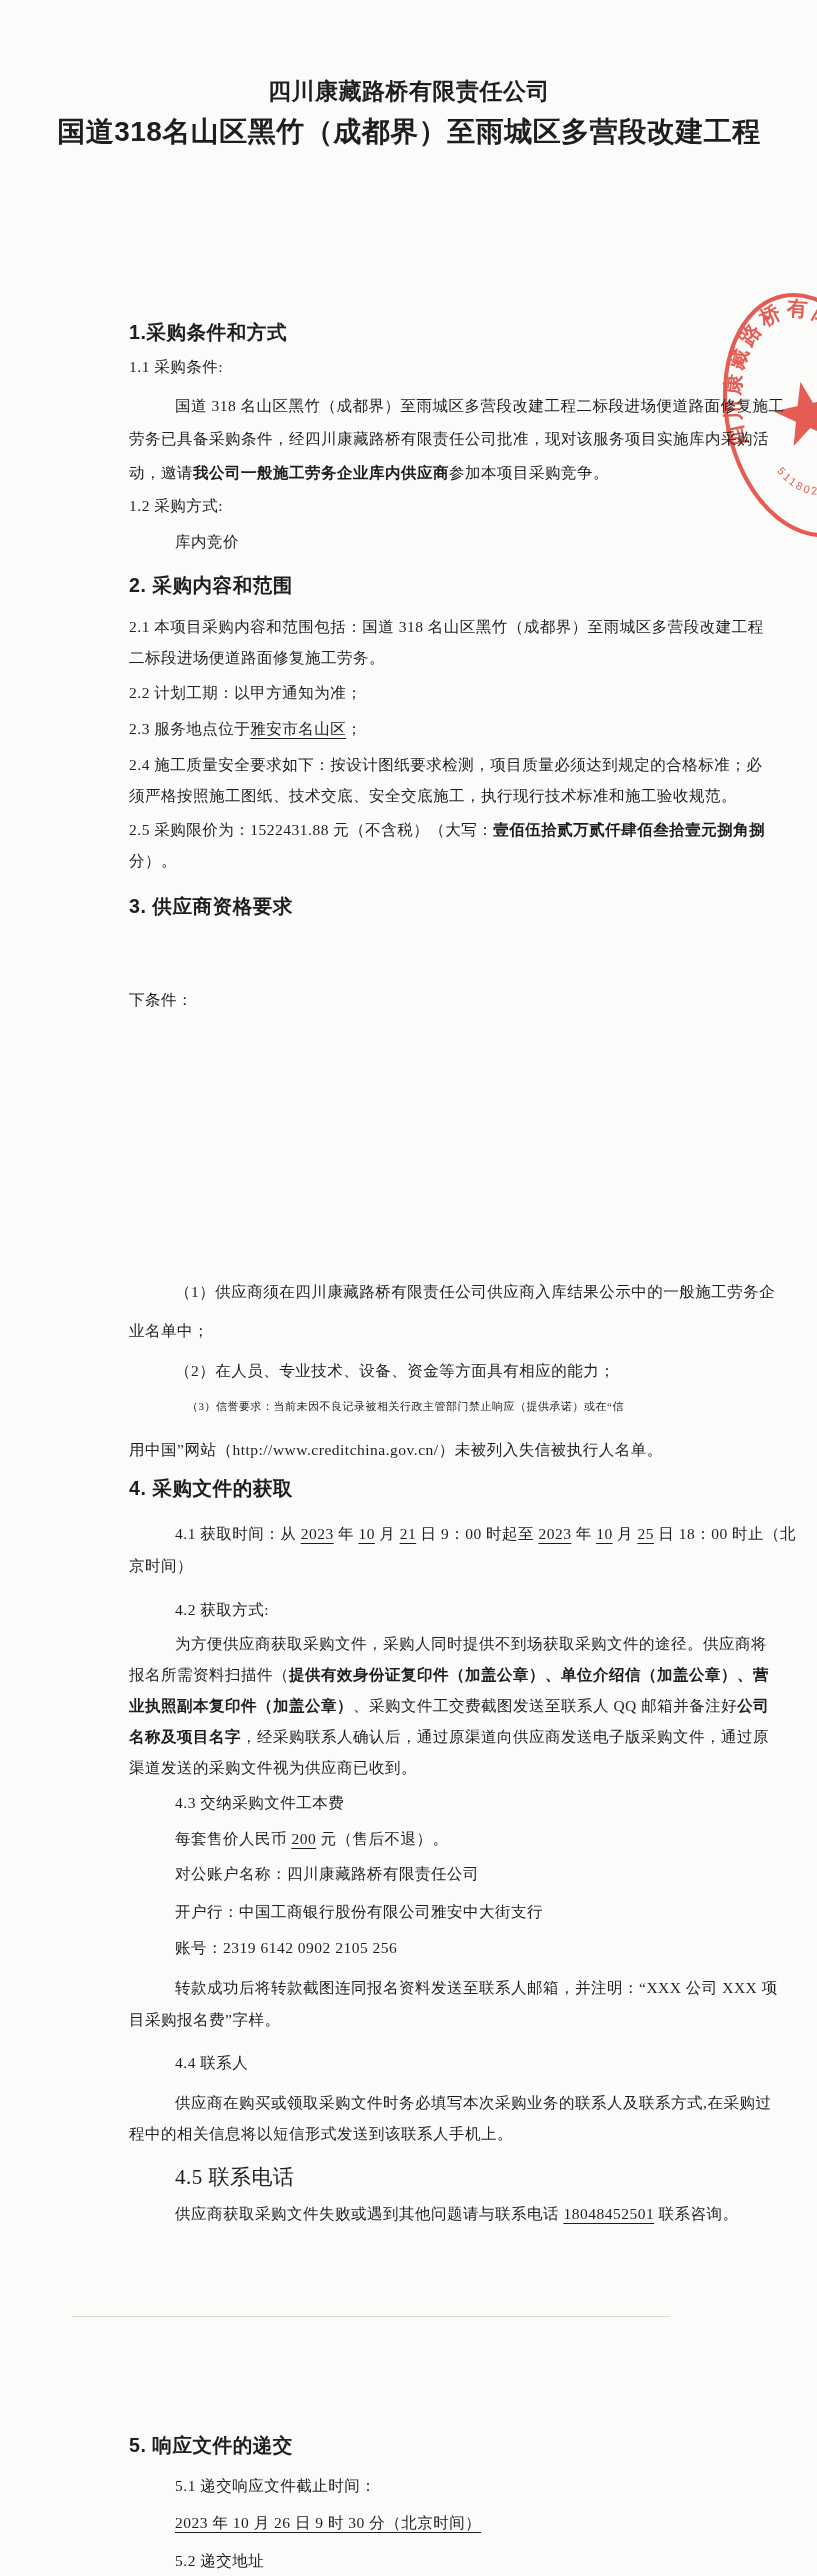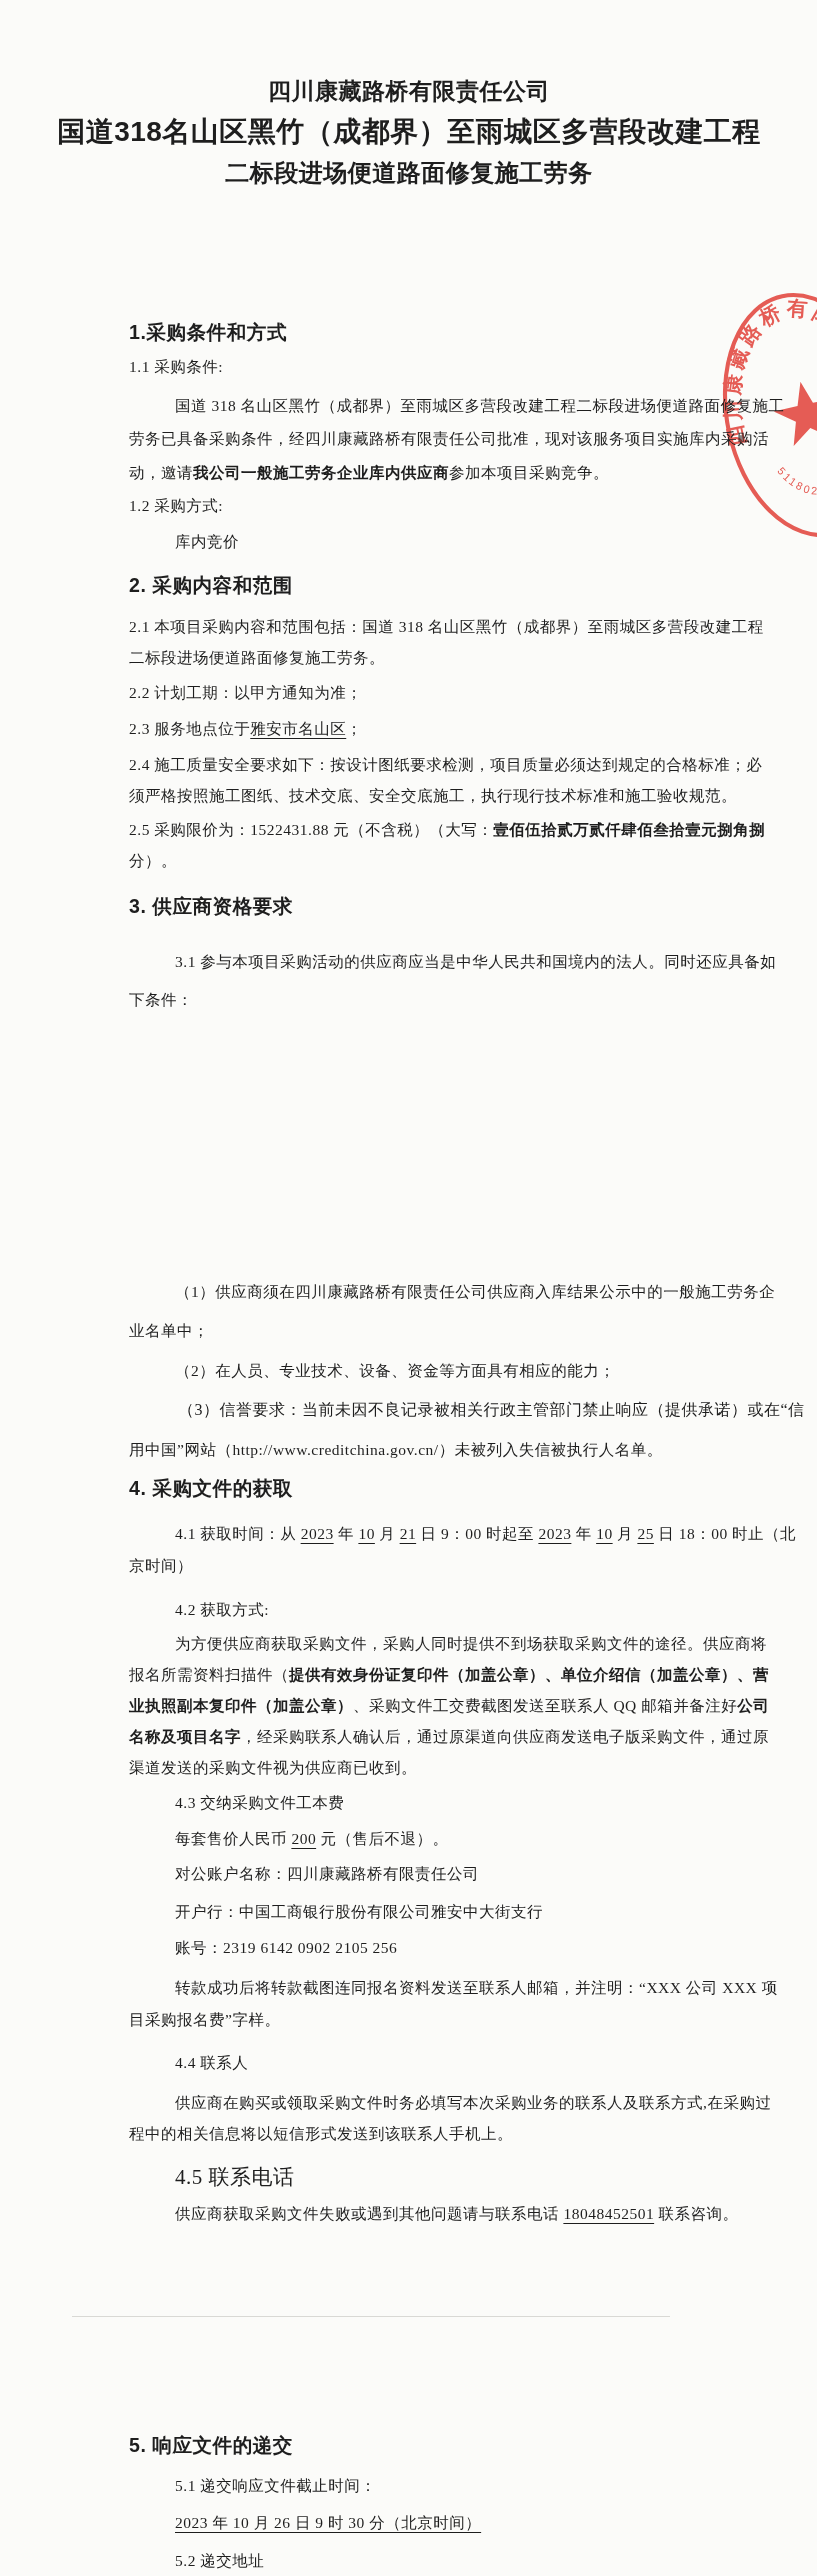--- a/index.html
+++ b/index.html
@@ -39,44 +39,42 @@
         </defs>
         <ellipse cx="170" cy="250" rx="156" ry="236" fill="none" stroke="#e2473f" stroke-width="8"></ellipse>
         <polygon fill="#e2473f" points="170,184 185.3,229 232.8,229.6 194.7,258 208.8,303.4 170,276 131.2,303.4 145.3,258 107.2,229.6 154.7,229"></polygon>
         <text fill="#e2473f" font-size="40" font-weight="bold" letter-spacing="8" font-family="Liberation Sans, DejaVu Sans, sans-serif"><textPath href="#arcTopA" startOffset="50%" text-anchor="middle">四川康藏路桥有限责任公司</textPath></text>
         <text fill="#e2473f" font-size="21" letter-spacing="5" font-family="Liberation Sans, DejaVu Sans, sans-serif"><textPath href="#arcBotA" startOffset="50%" text-anchor="middle">5118025034105</textPath></text>
       </svg>
     </div>
 
 <div class="line sans center" style="top: 77px; font-size: 23px;"><span class="bold">四川康藏路桥有限责任公司</span></div>
     <div class="line sans center" style="top: 114px; font-size: 28px;"><span class="bold">国道318名山区黑竹（成都界）至雨城区多营段改建工程</span></div>
-    <div class="line sans center" style="top: 158px; font-size: 24px;"><span class="bold">二标段进场便道路面修复施工劳务</span></div>
     <div class="line sans" style="top: 320px; font-size: 19.6px; left: 129px;"><span class="bold">1.采购条件和方式</span></div>
     <div class="line" style="top: 357px; font-size: 15.5px; left: 129px;"><span>1.1 采购条件:</span></div>
     <div class="line" style="top: 396px; font-size: 15.5px; left: 175px;"><span>国道 318 名山区黑竹（成都界）至雨城区多营段改建工程二标段进场便道路面修复施工</span></div>
     <div class="line" style="top: 429px; font-size: 15.5px; left: 129px;"><span>劳务已具备采购条件，经四川康藏路桥有限责任公司批准，现对该服务项目实施库内采购活</span></div>
     <div class="line" style="top: 463px; font-size: 15.5px; left: 129px;"><span>动，邀请</span><span class="bold">我公司一般施工劳务企业库内供应商</span><span>参加本项目采购竞争。</span></div>
     <div class="line" style="top: 496px; font-size: 15.5px; left: 129px;"><span>1.2 采购方式:</span></div>
     <div class="line" style="top: 532px; font-size: 15.5px; left: 175px;"><span>库内竞价</span></div>
     <div class="line sans" style="top: 573px; font-size: 19.6px; left: 129px;"><span class="bold">2. 采购内容和范围</span></div>
     <div class="line" style="top: 617px; font-size: 15.5px; left: 129px;"><span>2.1 本项目采购内容和范围包括：国道 318 名山区黑竹（成都界）至雨城区多营段改建工程</span></div>
     <div class="line" style="top: 648px; font-size: 15.5px; left: 129px;"><span>二标段进场便道路面修复施工劳务。</span></div>
     <div class="line" style="top: 683px; font-size: 15.5px; left: 129px;"><span>2.2 计划工期：以甲方通知为准；</span></div>
     <div class="line" style="top: 719px; font-size: 15.5px; left: 129px;"><span>2.3 服务地点位于</span><span class="u">雅安市名山区</span><span>；</span></div>
     <div class="line" style="top: 755px; font-size: 15.5px; left: 129px; text-align: right;"><span>2.4 施工质量安全要求如下：按设计图纸要求检测，项目质量必须达到规定的合格标准；必</span></div>
     <div class="line" style="top: 786px; font-size: 15.5px; left: 129px;"><span>须严格按照施工图纸、技术交底、安全交底施工，执行现行技术标准和施工验收规范。</span></div>
     <div class="line" style="top: 820px; font-size: 15.5px; left: 129px;"><span>2.5 采购限价为：1522431.88 元（不含税）（大写：</span><span class="bold">壹佰伍拾贰万贰仟肆佰叁拾壹元捌角捌</span></div>
     <div class="line" style="top: 851px; font-size: 15.5px; left: 129px;"><span>分）。</span></div>
     <div class="line sans" style="top: 894px; font-size: 19.6px; left: 129px;"><span class="bold">3. 供应商资格要求</span></div>
-    <div class="line" style="top: 952px; font-size: 15.5px; left: 175px;"><span>3.1 参与本项目采购活动的供应商应当是中华人民共和国境内的法人。同时还应具备如</span></div>
     <div class="line" style="top: 990px; font-size: 15.5px; left: 129px;"><span>下条件：</span></div>
     <div class="line" style="top: 1282px; font-size: 15.5px; left: 175px;"><span>（1）供应商须在四川康藏路桥有限责任公司供应商入库结果公示中的一般施工劳务企</span></div>
     <div class="line" style="top: 1321px; font-size: 15.5px; left: 129px;"><span>业名单中；</span></div>
     <div class="line" style="top: 1361px; font-size: 15.5px; left: 175px;"><span>（2）在人员、专业技术、设备、资金等方面具有相应的能力；</span></div>
-    <div class="line" style="top: 1400px; font-size: 16px; left: 178px;"><span>（3）信誉要求：当前未因不良记录被相关行政主管部门禁止响应（提供承诺）或在“信</span></div>
+    <div class="line" style="top: 1400px; font-size: 11px; left: 187px;"><span>（3）信誉要求：当前未因不良记录被相关行政主管部门禁止响应（提供承诺）或在“信</span></div>
     <div class="line" style="top: 1440px; font-size: 15.5px; left: 129px;"><span>用中国”网站（http://www.creditchina.gov.cn/）未被列入失信被执行人名单。</span></div>
     <div class="line sans" style="top: 1476px; font-size: 19.6px; left: 129px;"><span class="bold">4. 采购文件的获取</span></div>
     <div class="line" style="top: 1524px; font-size: 15.5px; left: 175px;"><span>4.1 获取时间：从 </span><span class="u">2023</span><span> 年 </span><span class="u">10</span><span> 月 </span><span class="u">21</span><span> 日 9：00 时起至 </span><span class="u">2023</span><span> 年 </span><span class="u">10</span><span> 月 </span><span class="u">25</span><span> 日 18：00 时止（北</span></div>
     <div class="line" style="top: 1556px; font-size: 15.5px; left: 129px;"><span>京时间）</span></div>
     <div class="line" style="top: 1600px; font-size: 15.5px; left: 175px;"><span>4.2 获取方式:</span></div>
     <div class="line" style="top: 1634px; font-size: 15.5px; left: 175px;"><span>为方便供应商获取采购文件，采购人同时提供不到场获取采购文件的途径。供应商将</span></div>
     <div class="line" style="top: 1665px; font-size: 15.5px; left: 129px;"><span>报名所需资料扫描件（</span><span class="bold">提供有效身份证复印件（加盖公章）、单位介绍信（加盖公章）、营</span></div>
     <div class="line" style="top: 1696px; font-size: 15.5px; left: 129px;"><span class="bold">业执照副本复印件（加盖公章）</span><span>、采购文件工交费截图发送至联系人 QQ 邮箱并备注好</span><span class="bold">公司</span></div>
     <div class="line" style="top: 1727px; font-size: 15.5px; left: 129px;"><span class="bold">名称及项目名字</span><span>，经采购联系人确认后，通过原渠道向供应商发送电子版采购文件，通过原</span></div>
     <div class="line" style="top: 1758px; font-size: 15.5px; left: 129px;"><span>渠道发送的采购文件视为供应商已收到。</span></div>

